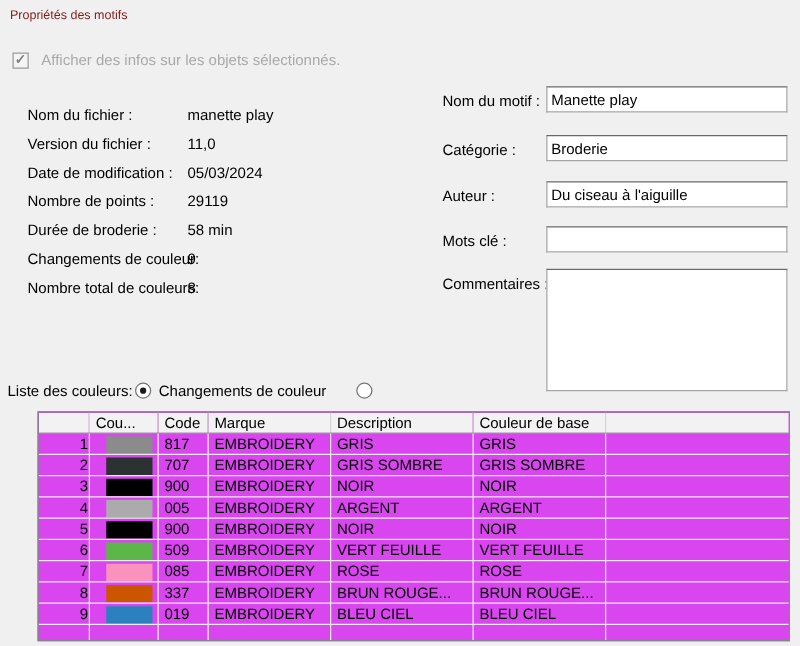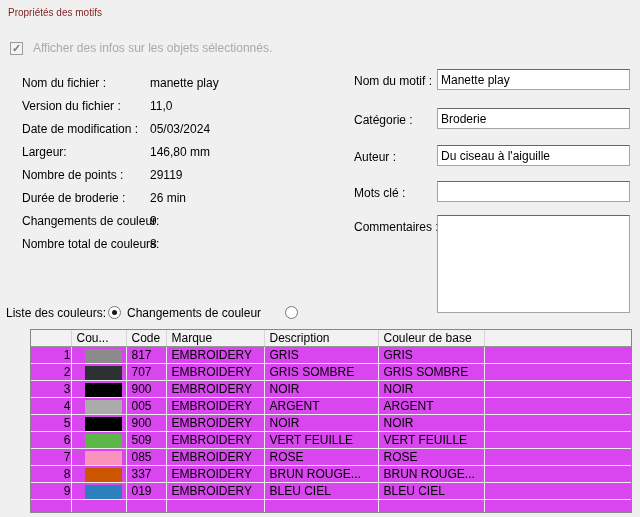--- a/index.html
+++ b/index.html
@@ -18,21 +18,21 @@
   .chk{
     width:13px;height:13px;box-sizing:border-box;
     border:1px solid #9a9a9a;background:#f4f4f4;
     display:inline-flex;align-items:center;justify-content:center;
     color:#7f7f7f;font-size:11px;font-weight:bold;line-height:1;
   }
   .chk-label{margin-left:10px;color:#a9a9a9;}
 
   
   .info-list{position:absolute;left:22px;top:76px;}
-  .info-row{display:flex;height:23px;align-items:flex-start;}
+  .info-row{display:flex;height:23px;align-items:flex-end;}
   .info-label{width:126px;flex:0 0 auto;white-space:nowrap;}
   .info-value{white-space:nowrap;padding-left:2px;}
 
   
   .fld-label{position:absolute;left:354px;white-space:nowrap;}
   .fld-input{
     position:absolute;left:437px;width:193px;height:21px;box-sizing:border-box;
     background:#fff;border:1px solid #a5a5a5;border-top-color:#686868;
     font-family:"Liberation Sans",sans-serif;font-size:12px;color:#000;
     padding:0 3px;outline:none;
@@ -99,30 +99,26 @@
     </div>
     <div class="info-row">
       <span class="info-label">Version du fichier :</span>
       <span class="info-value">11,0</span>
     </div>
     <div class="info-row">
       <span class="info-label">Date de modification :</span>
       <span class="info-value">05/03/2024</span>
     </div>
     <div class="info-row">
-      <span class="info-label">Largeur:</span>
-      <span class="info-value">146,80 mm</span>
-    </div>
-    <div class="info-row">
       <span class="info-label">Nombre de points :</span>
       <span class="info-value">29119</span>
     </div>
     <div class="info-row">
       <span class="info-label">Durée de broderie :</span>
-      <span class="info-value">26 min</span>
+      <span class="info-value">58 min</span>
     </div>
     <div class="info-row">
       <span class="info-label">Changements de couleur:</span>
       <span class="info-value">9</span>
     </div>
     <div class="info-row">
       <span class="info-label">Nombre total de couleurs:</span>
       <span class="info-value">8</span>
     </div>
   </div>

